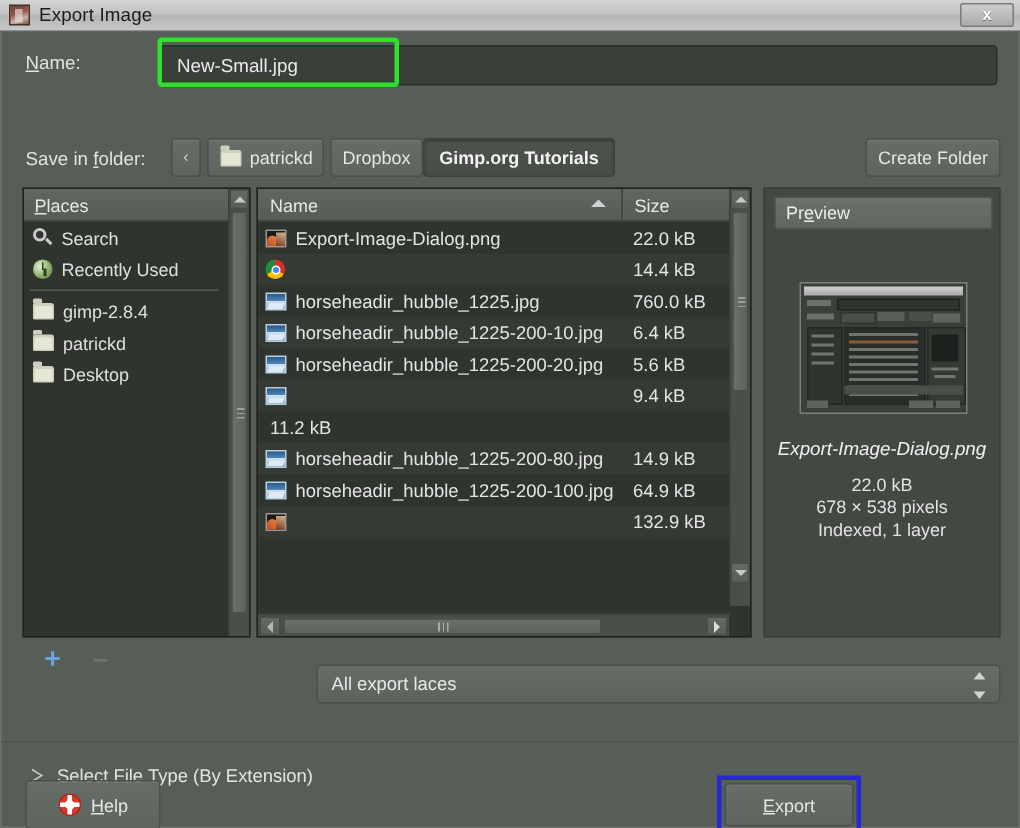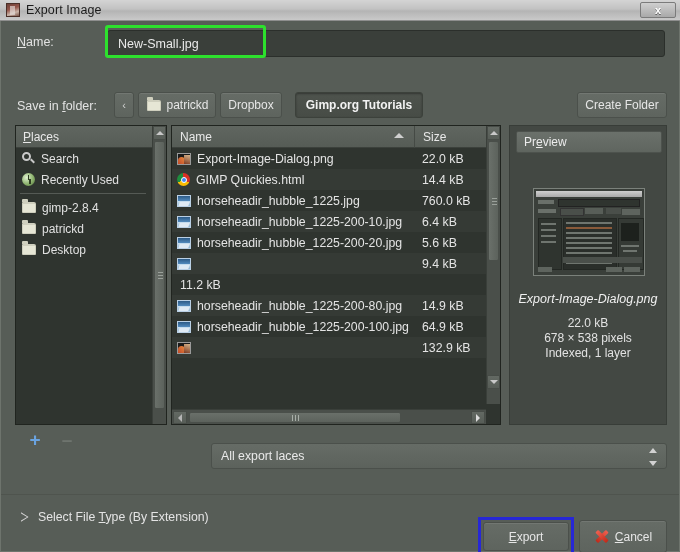--- a/index.html
+++ b/index.html
@@ -155,21 +155,21 @@
     gap: 5px;
     padding-left: 2px;
   }
   .crumb-dropbox {
     position: absolute;
     left: 219px; top: 71px;
     width: 62px; height: 26px;
   }
   .crumb-active {
     position: absolute;
-    left: 294px; top: 71px;
+    left: 281px; top: 71px;
     width: 128px; height: 26px;
     background: linear-gradient(to bottom,#4e534d,#474c46);
     border: 1px solid #3c413b;
     font-weight: bold;
     color: #f2f2f2;
     box-shadow: inset 0 1px 2px rgba(0,0,0,.35);
   }
   .btn-createfolder {
     position: absolute;
     left: 576px; top: 71px;
@@ -663,21 +663,20 @@
         <div class="file-row">
           <span class="file-name">
               <span class="ico-png"></span>
               <span>Export-Image-Dialog.png</span>
             </span>
           <span class="file-size">22.0 kB</span>
         </div>
         <div class="file-row alt">
           <span class="file-name">
               <span class="ico-chrome"></span>
-              <span>GIMP Quickies.html</span>
             </span>
           <span class="file-size">14.4 kB</span>
         </div>
         <div class="file-row">
           <span class="file-name">
               <span class="ico-jpg"></span>
               <span>horseheadir_hubble_1225.jpg</span>
             </span>
           <span class="file-size">760.0 kB</span>
         </div>
@@ -807,27 +806,27 @@
         </span>
     </div>
 
     <div class="expander">
       <span class="exp-tri"></span>
       <span>Select File <span class="u">T</span>ype (By Extension)</span>
     </div>
 
     <div class="hr-bottom"></div>
 
+    <div class="btn btn-help">
+      <span class="ico-help"></span>
+      <span><span class="u">H</span>elp</span>
+    </div>
 
     <div class="export-ring"></div>
     <div class="btn btn-export">
       <span><span class="u">E</span>xport</span>
     </div>
 
-    <div class="btn btn-cancel">
-      <span class="ico-x"></span>
-      <span><span class="u">C</span>ancel</span>
-    </div>
 
   </div>
 
   <div class="name-highlight"></div>
 </div>
 
 </body></html>

